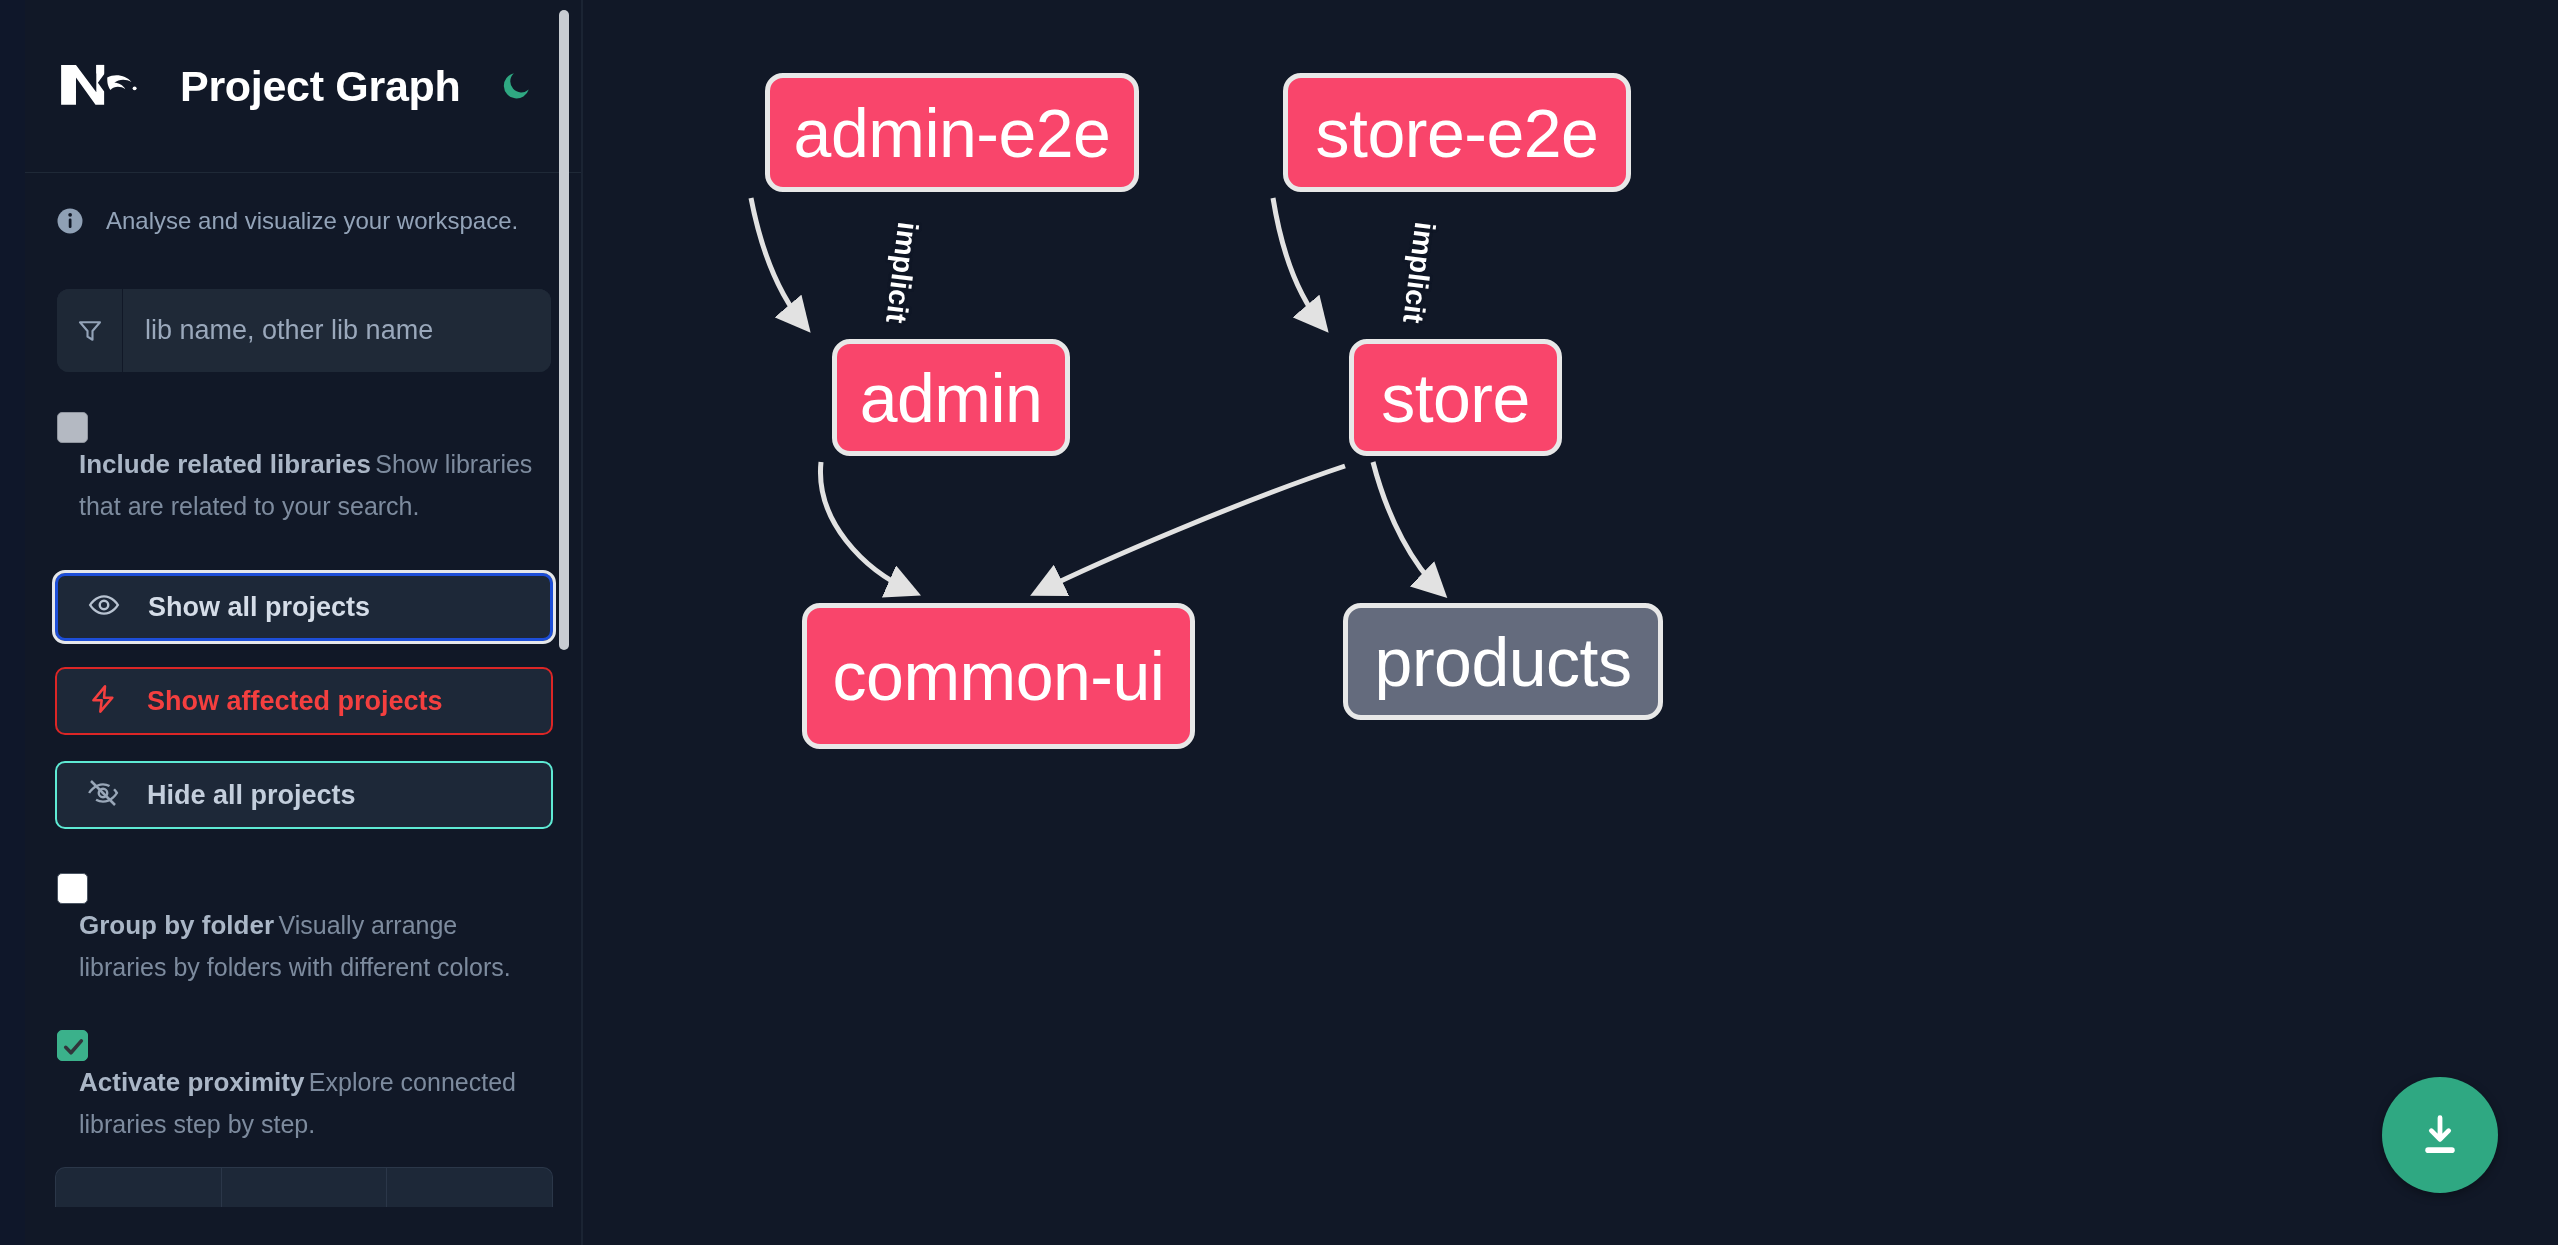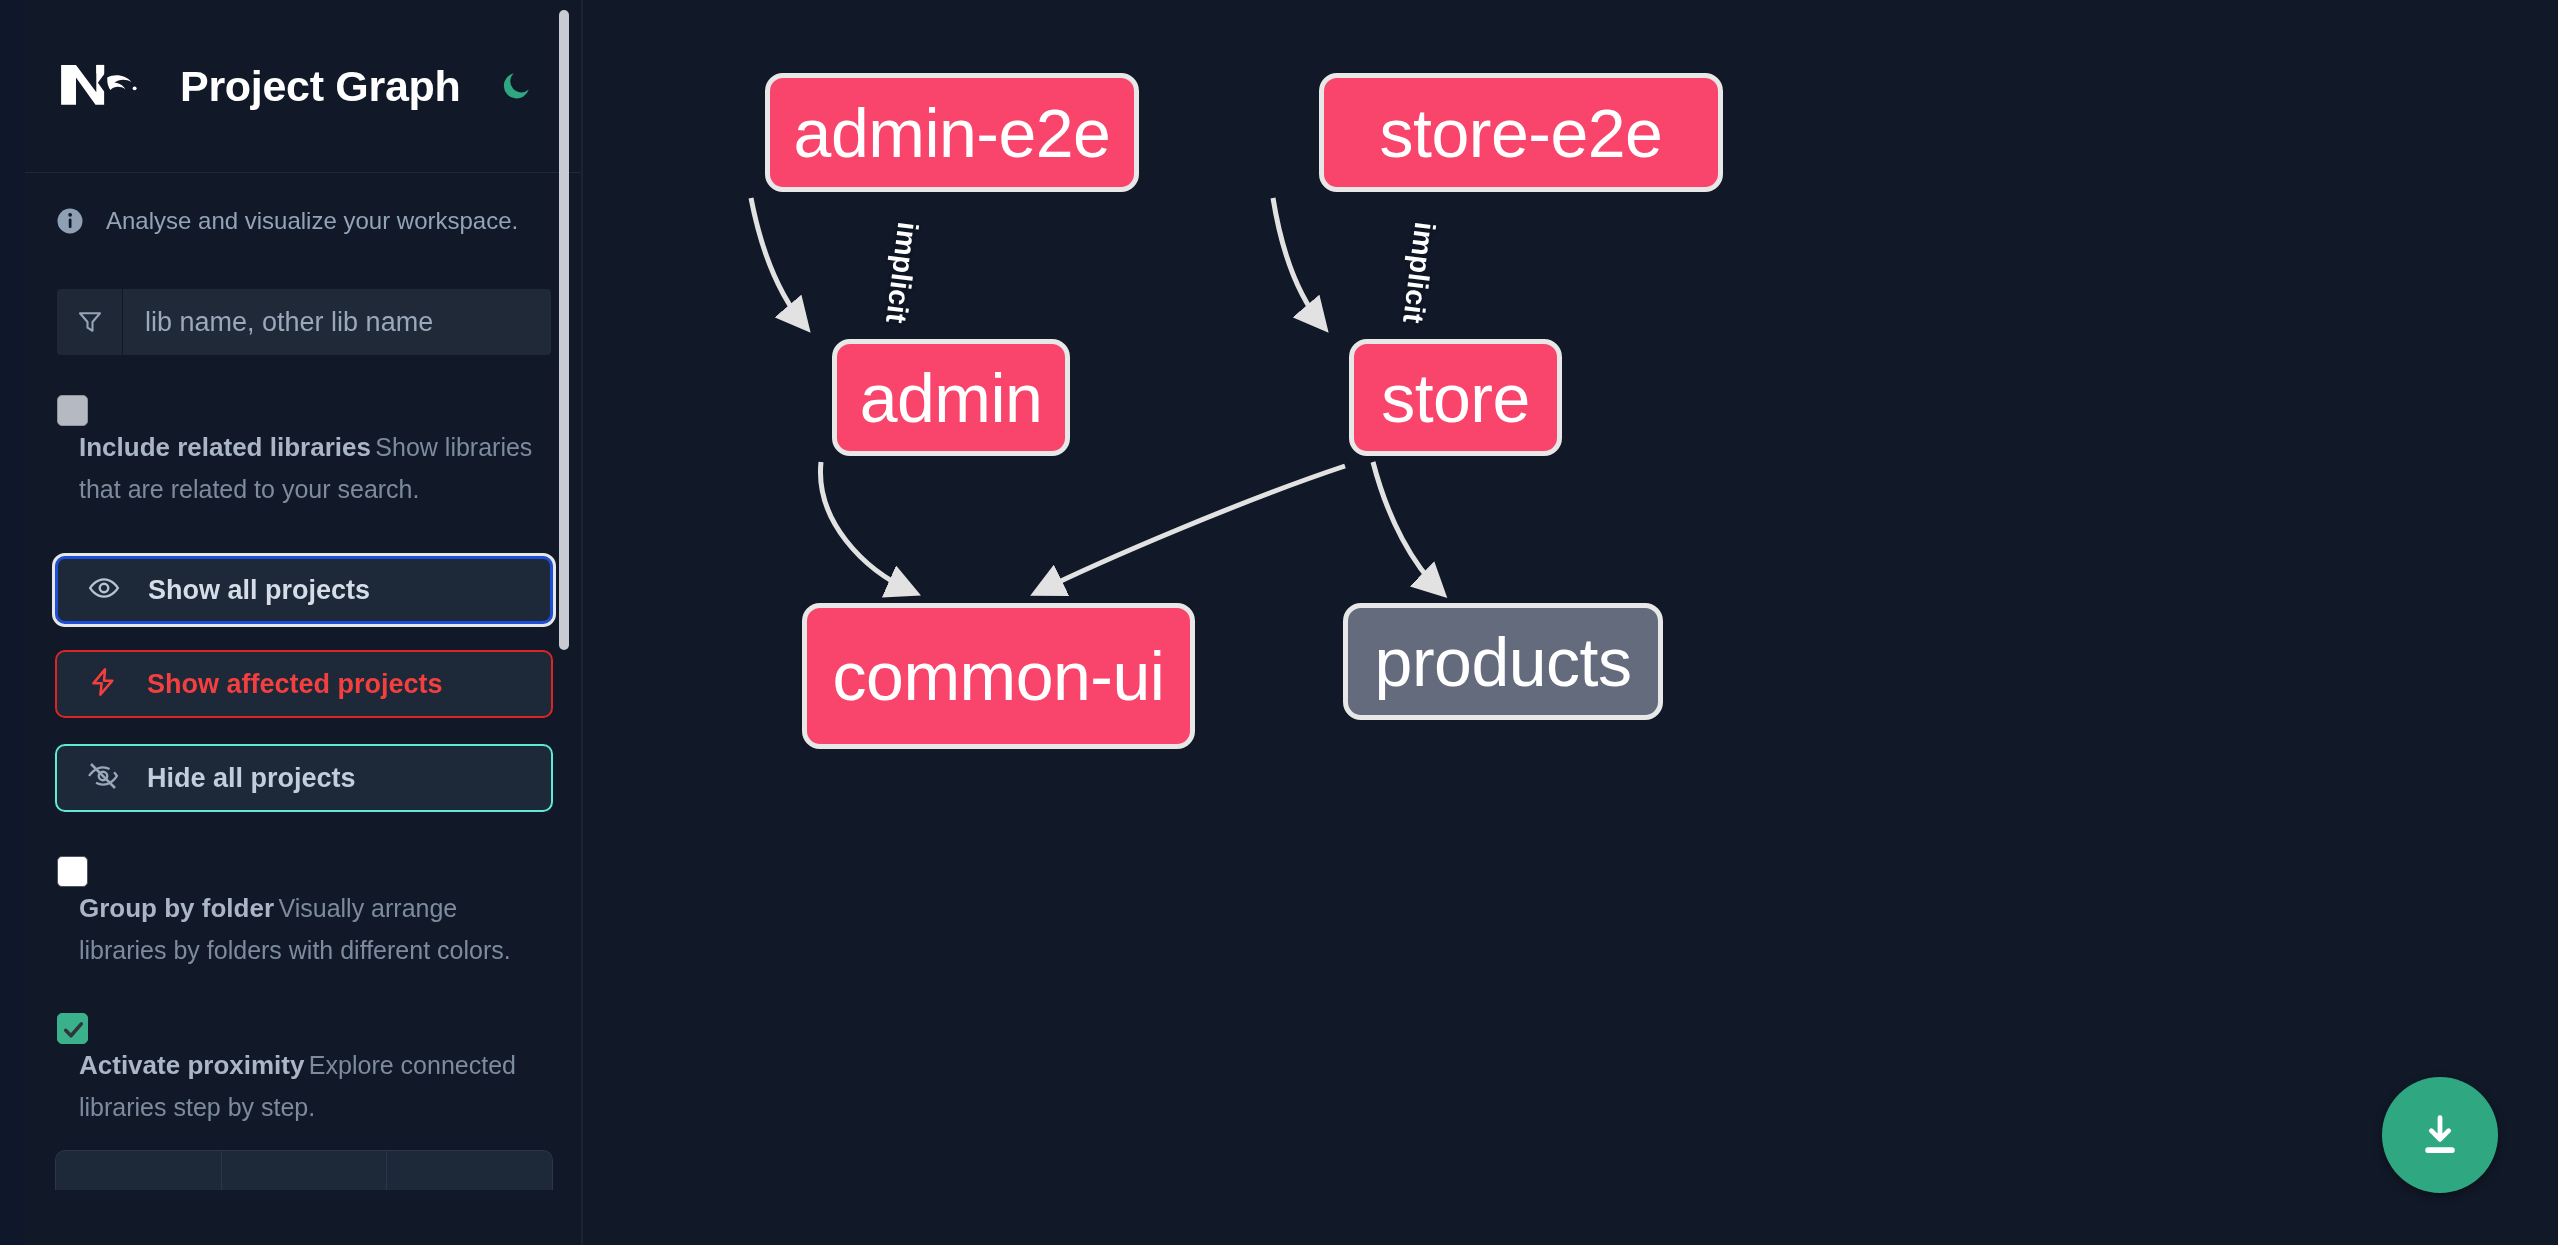--- a/index.html
+++ b/index.html
@@ -49,23 +49,23 @@
     height: 96px;
   }
   .info-icon { flex: 0 0 30px; width: 30px; height: 30px; }
   .sb-note-text {
     color: #93a3b8; font-size: 24px;
     margin-left: 21px; white-space: nowrap;
   }
 
   .search-wrap {
     margin: 20px 32px 0 32px;
-    height: 66px;
+    height: 83px;
     display: flex;
-    border-radius: 4px;
+    border-radius: 12px;
     overflow: hidden;
     background: #1f2937;
   }
   .search-icon-box {
     width: 66px; flex: 0 0 66px;
     display: flex; align-items: center; justify-content: center;
     background: #1e2836;
     border-right: 1px solid #111827;
   }
   .search-input {
@@ -330,21 +330,21 @@
         <path d="M238 462 C 232 520, 280 570, 330 592"></path>
         <path d="M762 466 C 660 500, 520 560, 455 592"></path>
         <path d="M790 462 C 805 520, 830 565, 858 592"></path>
       </g>
     </svg>
 
     <div class="node app-node" style="left:182px; top:73px; width:374px; height:119px;">
       <span class="node-label">admin-e2e</span>
     </div>
 
-    <div class="node app-node" style="left:700px; top:73px; width:404px; height:119px;margin-left:36px;">
+    <div class="node app-node" style="left:700px; top:73px; width:348px; height:119px;">
       <span class="node-label">store-e2e</span>
     </div>
 
     <div class="node app-node" style="left:766px; top:339px; width:213px; height:117px;">
       <span class="node-label">store</span>
     </div>
 
     <div class="node app-node" style="left:249px; top:339px; width:238px; height:117px;">
       <span class="node-label">admin</span>
     </div>

